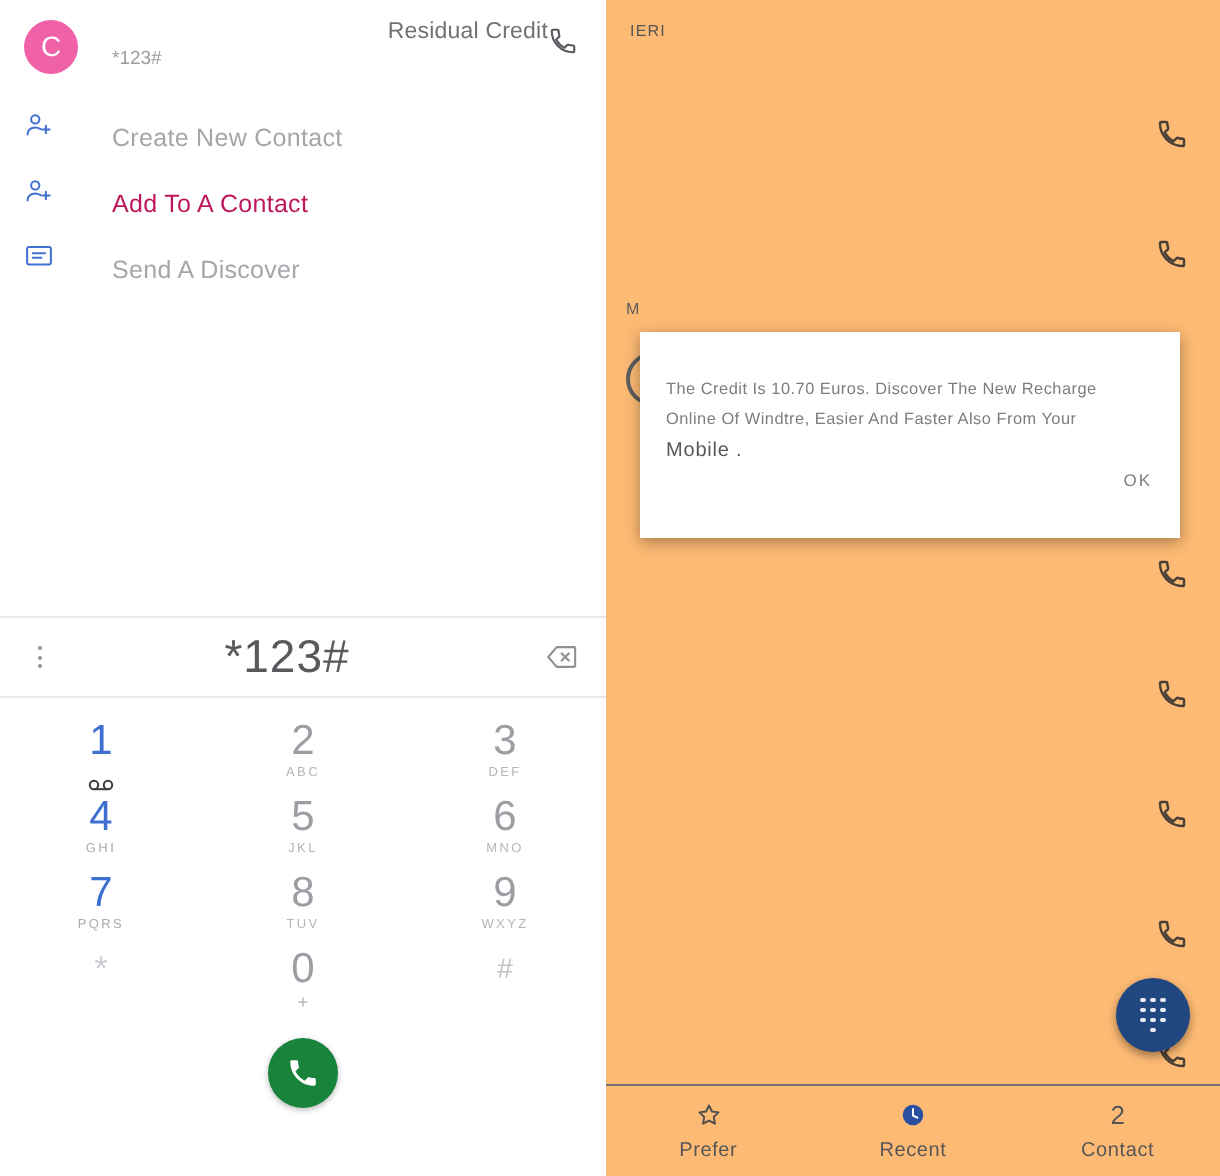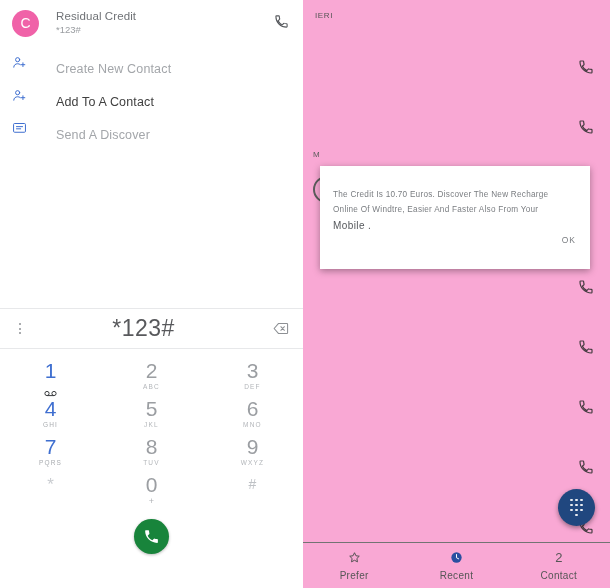--- a/index.html
+++ b/index.html
@@ -37,20 +37,21 @@
     font-size: 14px;
     display: flex; align-items: center; justify-content: center;
     flex: 0 0 auto;
     font-weight: 400;
   }
   .contact-text { margin-left: 17px; flex: 1 1 auto; line-height: 1.15; }
   .contact-title {
     font-size: 11.5px;
     color: #6f7276;
     letter-spacing: .1px;
+    text-align: right;
   }
   .contact-sub {
     font-size: 9.5px;
     color: #9a9da1;
     margin-top: 2px;
   }
   .row-call-icon { flex: 0 0 auto; color: #55585c; }
 
   .menu-item {
     display: flex;
@@ -63,21 +64,21 @@
     display: flex; align-items: center; justify-content: flex-start;
     color: #3f6fd0;
   }
   .menu-label {
     margin-left: 22px;
     font-size: 12.5px;
     color: #a3a6aa;
     letter-spacing: .15px;
     margin-top: 12px;
   }
-  .menu-label.strong { color: #404040; }
+  .menu-label.strong { color: #be185d; }
 
   
   #left-filler { height: 163px; background: #ffffff; }
 
   
   #dial-bar {
     position: relative;
     height: 41px;
     border-top: 1px solid #e7e8ea;
     border-bottom: 1px solid #e7e8ea;
@@ -153,21 +154,21 @@
     border-radius: 50%;
     background: #18843b;
     display: flex; align-items: center; justify-content: center;
     box-shadow: 0 1px 3px rgba(0,0,0,.28);
   }
 
   
   #right-panel {
     position: relative;
     width: 307px; height: 588px;
-    background: #f9a8d4;
+    background: #fdba74;
     overflow: hidden;
   }
   #right-content { position: absolute; inset: 0; }
 
   #ieri-label {
     position: absolute;
     left: 12px; top: 11px;
     font-size: 8px;
     color: #545454;
     letter-spacing: .6px;

